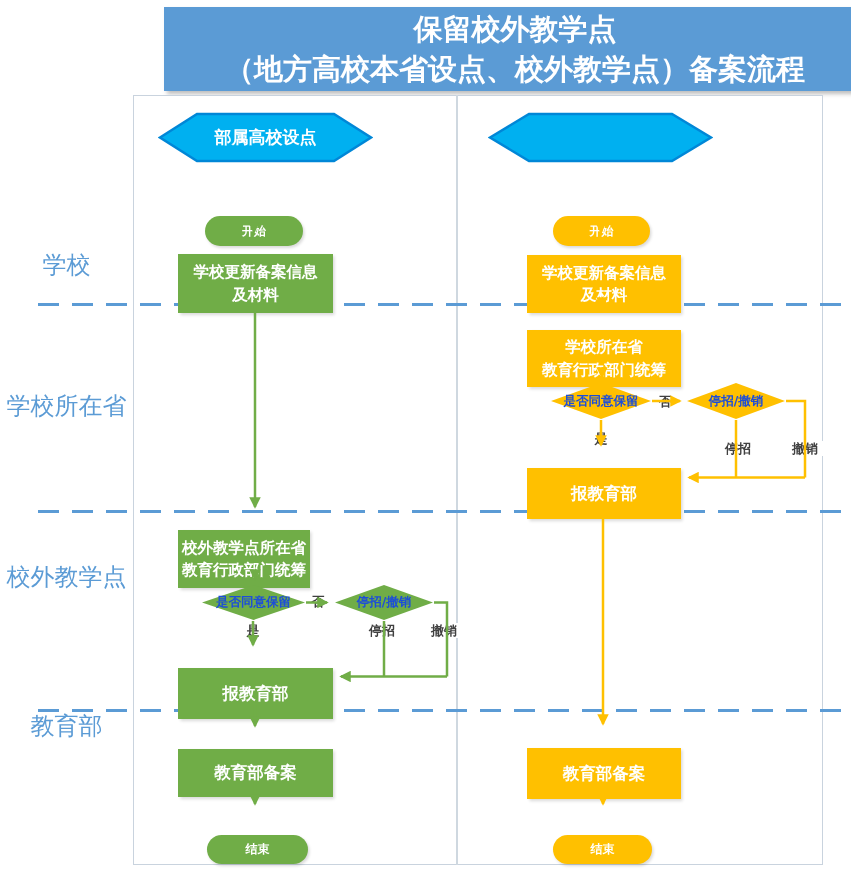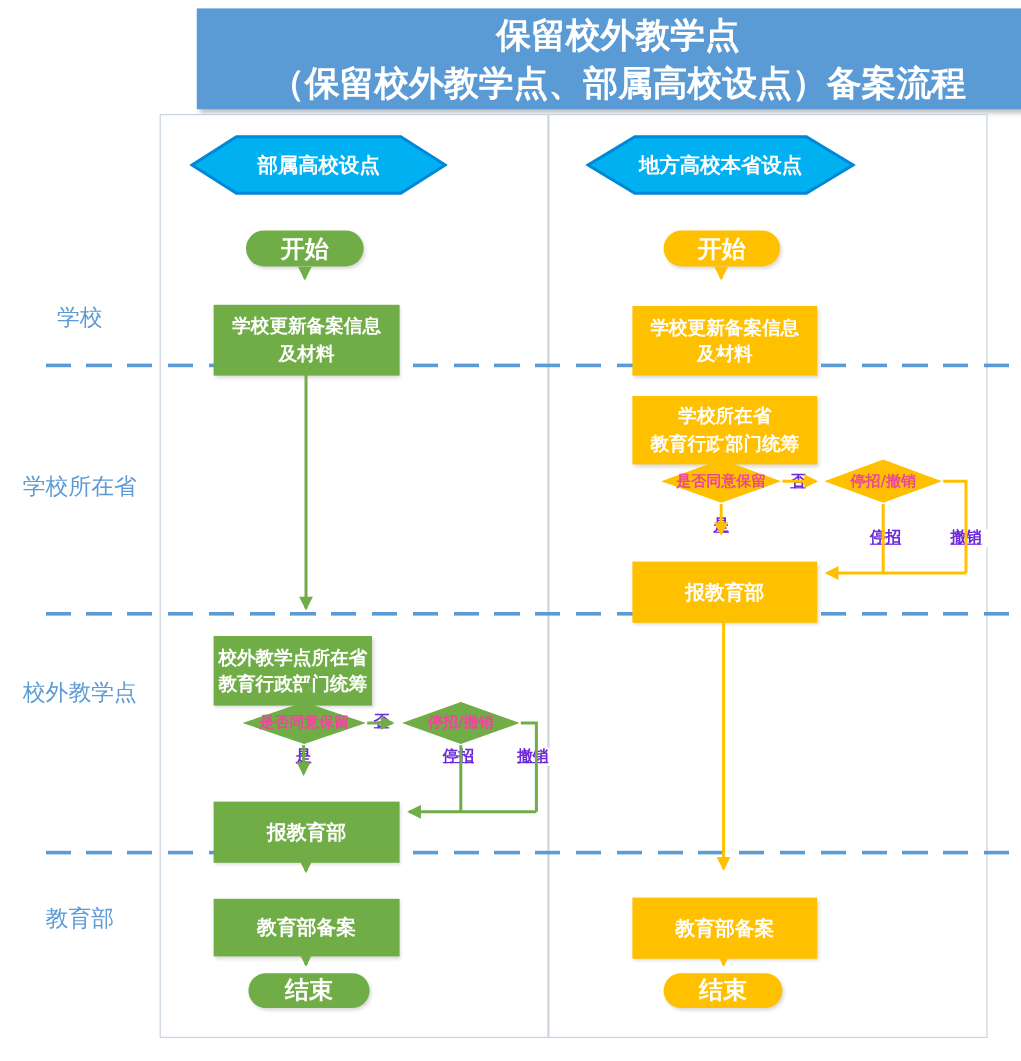--- a/index.html
+++ b/index.html
@@ -9,64 +9,64 @@
   
   .title-bar{position:absolute;left:133px;top:7px;width:702px;height:84px;background:#5B9BD5;
     box-shadow:3px 3px 4px rgba(110,110,110,.45);display:flex;flex-direction:column;
     align-items:center;justify-content:center;color:#fff;font-weight:700;font-size:29px;line-height:40px;text-align:center;margin-left:31px;}
 
   
   .frame{position:absolute;left:133px;top:95px;width:690px;height:770px;border:1.5px solid #c9d3de;background:#fff;box-sizing:border-box;}
   .v-divider{position:absolute;left:456px;top:95px;width:1.5px;height:770px;background:#cfd8e0;}
   .dash-sep{position:absolute;left:38px;width:813px;height:3px;
     background:repeating-linear-gradient(to right,#5B9BD5 0 21px,transparent 21px 34px);}
-  .lane-label{position:absolute;left:0;width:133px;text-align:center;color:#5B9BD5;font-size:19px;line-height:28px;}
+  .lane-label{position:absolute;left:0;width:133px;text-align:center;color:#5B9BD5;font-size:24px;line-height:28px;}
 
   
   .shape{position:absolute;display:flex;align-items:center;justify-content:center;
     text-align:center;color:#fff;font-weight:700;box-sizing:border-box;}
   .green{background:#70AD47;}
   .yellow{background:#FFC000;}
   .rect{font-size:15.5px;line-height:1.45;box-shadow:1.5px 2px 3px rgba(0,0,0,.15);margin-top:16px;}
-  .pill{border-radius:16px;font-size:20px;box-shadow:1.5px 2px 3px rgba(0,0,0,.15);}
+  .pill{border-radius:16px;font-size:12px;box-shadow:1.5px 2px 3px rgba(0,0,0,.15);margin-top:24px;}
   .diamond{position:absolute;clip-path:polygon(50% 0,100% 50%,50% 100%,0 50%);}
   .diamond-label{position:absolute;display:flex;align-items:center;justify-content:center;
-    color:#ec4899;font-weight:700;font-size:12.5px;white-space:nowrap;}
+    color:#1d4ed8;font-weight:700;font-size:12.5px;white-space:nowrap;}
   .hex{position:absolute;}
   .hex-label{position:absolute;display:flex;align-items:center;justify-content:center;
     color:#fff;font-weight:700;font-size:17px;white-space:nowrap;}
 
   
-  .flow-label{position:absolute;color:#6d28d9;font-size:13px;font-weight:600;text-align:center;
-    background:#fff;line-height:15px;white-space:nowrap;text-decoration:underline;}
+  .flow-label{position:absolute;color:#404040;font-size:13px;font-weight:600;text-align:center;
+    background:#fff;line-height:15px;white-space:nowrap;}
 
   .connectors{position:absolute;left:0;top:0;pointer-events:none;}
 </style>
 </head>
 <body>
 
 <div id="canvas">
 
   <div class="title-bar">
     <div>保留校外教学点</div>
-    <div>（保留校外教学点、部属高校设点）备案流程</div>
+    <div>（地方高校本省设点、校外教学点）备案流程</div>
   </div>
 
   <div class="frame"></div>
   <div class="v-divider"></div>
   <div class="dash-sep" style="top:303px"></div>
   <div class="dash-sep" style="top:510px"></div>
   <div class="dash-sep" style="top:709px"></div>
 
   <div class="lane-label" style="top:251px">学校</div>
   <div class="lane-label" style="top:392px">学校所在省</div>
   <div class="lane-label" style="top:561px;line-height:32px">
     <div>校外教学点</div>
   </div>
-  <div class="lane-label" style="top:752px">教育部</div>
+  <div class="lane-label" style="top:712px">教育部</div>
 
   <svg class="hex" style="left:158px;top:112px" width="215" height="51" viewBox="0 0 215 51">
     <polygon points="2,25.5 39,2 176,2 213,25.5 176,49 39,49" fill="#00B0F0" stroke="#0087D7" stroke-width="2.5"></polygon>
   </svg>
   <div class="hex-label" style="left:158px;top:112px;width:215px;height:51px">部属高校设点</div>
 
   <div class="shape pill green" style="left:205px;top:192px;width:98px;height:30px">开始</div>
 
   <div class="shape rect green" style="left:178px;top:238px;width:155px;height:59px">
     <div>
@@ -95,21 +95,20 @@
 
   <div class="shape rect green" style="left:178px;top:652px;width:155px;height:51px;font-size:16.5px">报教育部</div>
 
   <div class="shape rect green" style="left:178px;top:733px;width:155px;height:48px;font-size:16.5px">教育部备案</div>
 
   <div class="shape pill green" style="left:207px;top:811px;width:101px;height:29px">结束</div>
 
   <svg class="hex" style="left:488px;top:112px" width="225" height="51" viewBox="0 0 225 51">
     <polygon points="2,25.5 41,2 184,2 223,25.5 184,49 41,49" fill="#00B0F0" stroke="#0087D7" stroke-width="2.5"></polygon>
   </svg>
-  <div class="hex-label" style="left:488px;top:112px;width:225px;height:51px">地方高校本省设点</div>
 
   <div class="shape pill yellow" style="left:553px;top:192px;width:97px;height:30px">开始</div>
 
   <div class="shape rect yellow" style="left:527px;top:239px;width:154px;height:58px">
     <div>
       <div>学校更新备案信息</div>
       <div>及材料</div>
     </div>
   </div>
 

